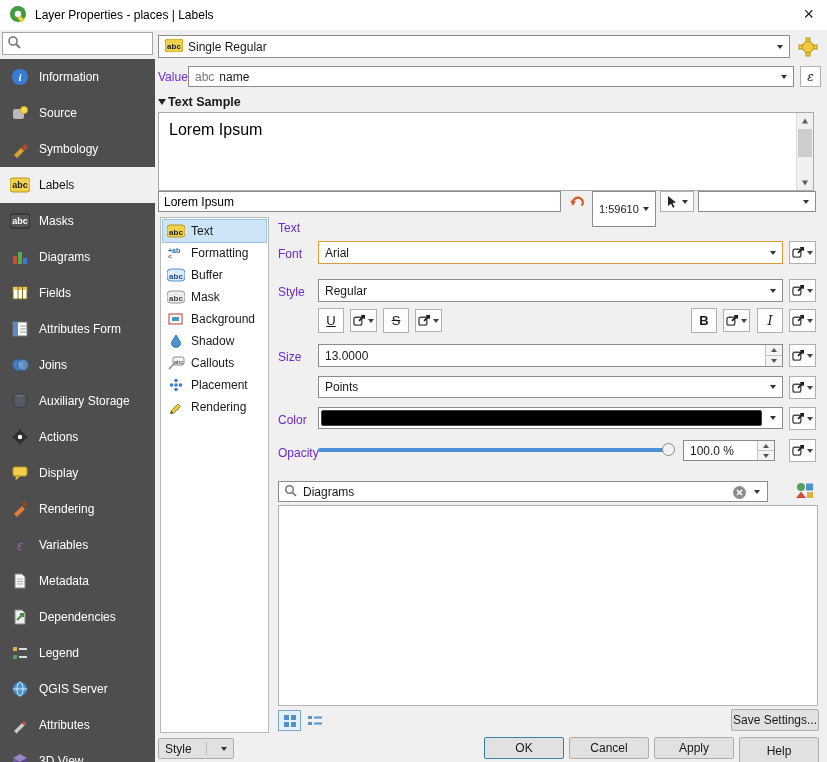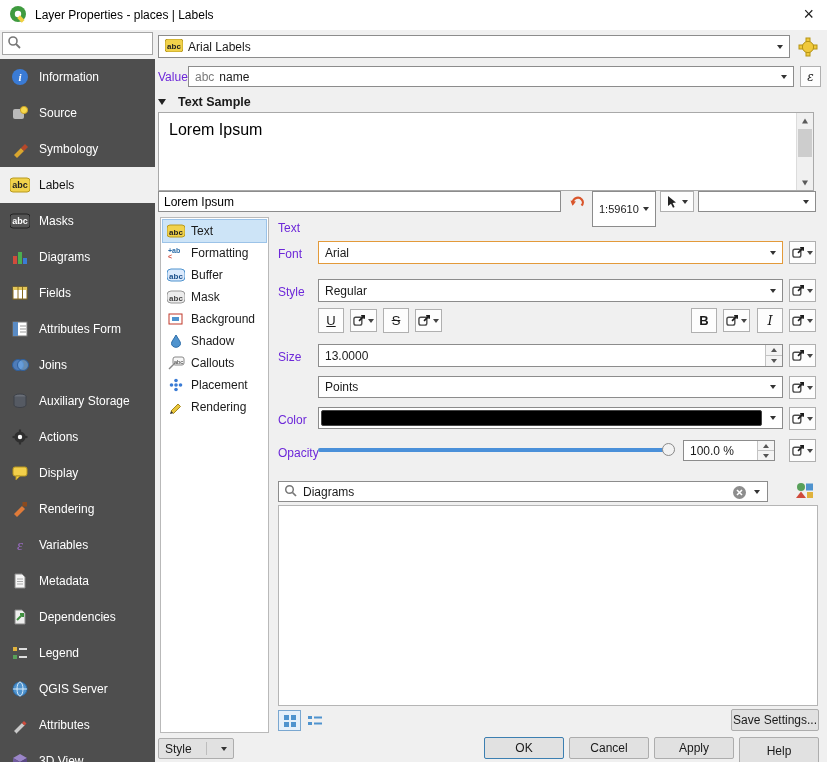--- a/index.html
+++ b/index.html
@@ -42,21 +42,21 @@
   .sbx.up::after{border-bottom:4px solid #555}
   .sbx.dn::after{border-top:4px solid #555}
   .panel-label{position:absolute;font-size:12px;color:#6d28d9;white-space:nowrap}
   .fmt-btn{position:absolute;width:26px;height:25px;background:#fdfdfd;border:1px solid #b0b0b0;display:flex;align-items:center;justify-content:center;font-size:13px}
   .fmt-btn.u span{text-decoration:underline}
   .fmt-btn.s span{text-decoration:line-through}
   .fmt-btn.b span{font-weight:bold}
   .fmt-btn.i span{font-style:italic;font-family:"DejaVu Serif",serif}
 
   
-  .expander{position:absolute;left:158px;top:95px;display:flex;align-items:center;gap:12px}
+  .expander{position:absolute;left:158px;top:95px;display:flex;align-items:center;gap:2px}
   .tri{width:0;height:0;border-left:4.5px solid transparent;border-right:4.5px solid transparent;border-top:6px solid #222}
   .expander b{font-size:12.5px}
 
   
   .preview{position:absolute;left:158px;top:112px;width:656px;height:79px;background:#fff;border:1px solid #a9a9a9}
   .preview .ptext{position:absolute;left:10px;top:8px;font-size:16px;color:#000}
   .sbv{position:absolute;right:0;top:0;bottom:0;width:17px;background:#f0f0f0;border-left:1px solid #dcdcdc}
   .sb-btn{height:15px;position:relative}
   .sb-btn::after{content:"";position:absolute;left:50%;top:50%;transform:translate(-50%,-50%);border-left:3.5px solid transparent;border-right:3.5px solid transparent}
   .sb-btn.up::after{border-bottom:5px solid #5a5a5a}
@@ -310,21 +310,21 @@
         </span>
         <span>3D View</span>
       </div>
   </div>
 
   <div class="cmb" style="left:158px;top:35px;width:632px;height:23px">
     <span><svg width="18" height="13">
           <rect x="0" y="0" width="18" height="13" rx="3" fill="#f1d24b" stroke="#b99a1f"></rect>
           <text x="9" y="9.5" font-size="8" text-anchor="middle" fill="#222" font-weight="bold">abc</text>
         </svg></span>
-    <span>Arial Labels</span>
+    <span>Single Regular</span>
   </div>
   <div class="flat" style="left:795px;top:34px;width:26px;height:25px">
     <svg width="20" height="20">
         <g fill="#f0c93c" stroke="#b59414">
           <rect x="1" y="8" width="4" height="4"></rect>
           <rect x="15" y="8" width="4" height="4"></rect>
           <rect x="8" y="1" width="4" height="4"></rect>
           <rect x="8" y="15" width="4" height="4"></rect>
         </g>
         <circle cx="10" cy="10" r="5.6" fill="#f0c93c" stroke="#b59414"></circle>

